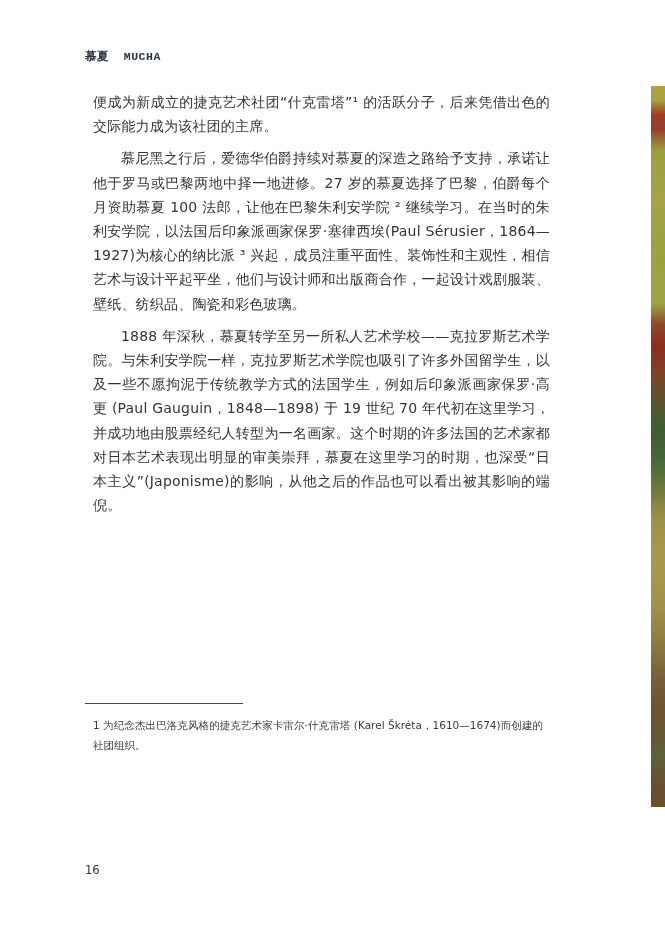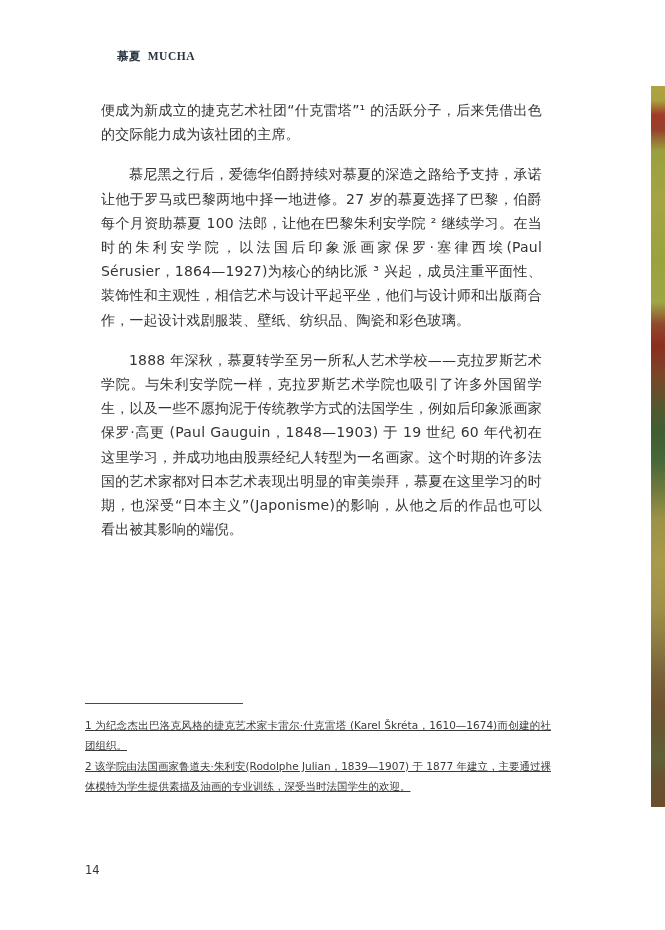--- a/index.html
+++ b/index.html
@@ -5,47 +5,46 @@
   html,body{margin:0;padding:0;background:#e8e8e8;}
   .page{
     position:relative;
     width:665px;height:930px;
     background:#ffffff;
     overflow:hidden;
     font-family:"DejaVu Sans","Liberation Sans",sans-serif;
   }
   .running-head{
     position:absolute;left:85px;top:49px;
-    font-family:Liberation Serif, serif;
+    font-family:Liberation Mono, monospace;
     font-size:11.5px;font-weight:bold;
     color:#2a3440;letter-spacing:0.5px;
     white-space:pre;
-    margin-left:32px;
   }
   .body-text{
     position:absolute;left:85px;top:82px;width:473px;
     font-size:14px;line-height:24.2px;
     color:#343434;
     text-align:justify;
     letter-spacing:0.2px;
   }
-  .body-text p{margin:16px;padding:0;}
+  .body-text p{margin:8px;padding:0;}
   .body-text p.indent{text-indent:2em;}
   .footnotes{
     position:absolute;left:85px;top:703px;width:466px;
     font-size:10.5px;line-height:20.4px;
     color:#3a3a3a;
     text-align:justify;
   }
   .footnote-rule{
     width:158px;height:0;
     border-top:1px solid #4a4a4a;
     margin:0 0 11px 0;
   }
-  .footnote{margin:0;padding:0;text-decoration:underline;}
+  .footnote{margin:8px;padding:0;}
   .page-number{
     position:absolute;left:85px;top:863px;
     font-size:11.5px;color:#333333;
   }
   .art-strip{
     position:absolute;left:651px;top:86px;
     width:14px;height:721px;
     
     background:#9aa03d;
   }
@@ -53,26 +52,25 @@
 </head>
 <body>
 
 <div class="page">
 
   <div class="running-head">慕夏  MUCHA</div>
 
   <div class="body-text">
     <p>便成为新成立的捷克艺术社团“什克雷塔”¹ 的活跃分子，后来凭借出色的交际能力成为该社团的主席。</p>
     <p class="indent">慕尼黑之行后，爱德华伯爵持续对慕夏的深造之路给予支持，承诺让他于罗马或巴黎两地中择一地进修。27 岁的慕夏选择了巴黎，伯爵每个月资助慕夏 100 法郎，让他在巴黎朱利安学院 ² 继续学习。在当时的朱利安学院，以法国后印象派画家保罗·塞律西埃(Paul Sérusier，1864—1927)为核心的纳比派 ³ 兴起，成员注重平面性、装饰性和主观性，相信艺术与设计平起平坐，他们与设计师和出版商合作，一起设计戏剧服装、壁纸、纺织品、陶瓷和彩色玻璃。</p>
-    <p class="indent">1888 年深秋，慕夏转学至另一所私人艺术学校——克拉罗斯艺术学院。与朱利安学院一样，克拉罗斯艺术学院也吸引了许多外国留学生，以及一些不愿拘泥于传统教学方式的法国学生，例如后印象派画家保罗·高更 (Paul Gauguin，1848—1903) 于 19 世纪 60 年代初在这里学习，并成功地由股票经纪人转型为一名画家。这个时期的许多法国的艺术家都对日本艺术表现出明显的审美崇拜，慕夏在这里学习的时期，也深受“日本主义”(Japonisme)的影响，从他之后的作品也可以看出被其影响的端倪。</p>
+    <p class="indent">1888 年深秋，慕夏转学至另一所私人艺术学校——克拉罗斯艺术学院。与朱利安学院一样，克拉罗斯艺术学院也吸引了许多外国留学生，以及一些不愿拘泥于传统教学方式的法国学生，例如后印象派画家保罗·高更 (Paul Gauguin，1848—1898) 于 19 世纪 70 年代初在这里学习，并成功地由股票经纪人转型为一名画家。这个时期的许多法国的艺术家都对日本艺术表现出明显的审美崇拜，慕夏在这里学习的时期，也深受“日本主义”(Japonisme)的影响，从他之后的作品也可以看出被其影响的端倪。</p>
   </div>
 
   <div class="footnotes">
     <div class="footnote-rule"></div>
     <p class="footnote">1 为纪念杰出巴洛克风格的捷克艺术家卡雷尔·什克雷塔 (Karel Škréta，1610—1674)而创建的社团组织。</p>
-    <p class="footnote">2 该学院由法国画家鲁道夫·朱利安(Rodolphe Julian，1839—1907) 于 1877 年建立，主要通过裸体模特为学生提供素描及油画的专业训练，深受当时法国学生的欢迎。</p>
   </div>
 
-  <div class="page-number">14</div>
+  <div class="page-number">16</div>
 
   <div class="art-strip" style="background: linear-gradient(rgb(176, 162, 66) 0%, rgb(169, 161, 62) 2%, rgb(162, 58, 40) 4%, rgb(150, 64, 43) 6%, rgb(154, 160, 61) 9%, rgb(164, 164, 68) 16%, rgb(154, 162, 62) 24%, rgb(160, 165, 69) 30%, rgb(143, 74, 44) 33%, rgb(140, 45, 32) 36%, rgb(124, 69, 40) 40%, rgb(80, 89, 47) 45%, rgb(63, 94, 51) 48%, rgb(71, 104, 58) 52%, rgb(111, 122, 60) 56%, rgb(156, 145, 71) 60%, rgb(168, 154, 75) 66%, rgb(160, 145, 74) 72%, rgb(141, 124, 66) 77%, rgb(119, 96, 58) 82%, rgb(111, 84, 48) 86%, rgb(100, 88, 50) 90%, rgb(95, 96, 56) 93%, rgb(102, 82, 49) 96%, rgb(107, 78, 44) 100%);"></div>
 
 </div>
 
 </body></html>

